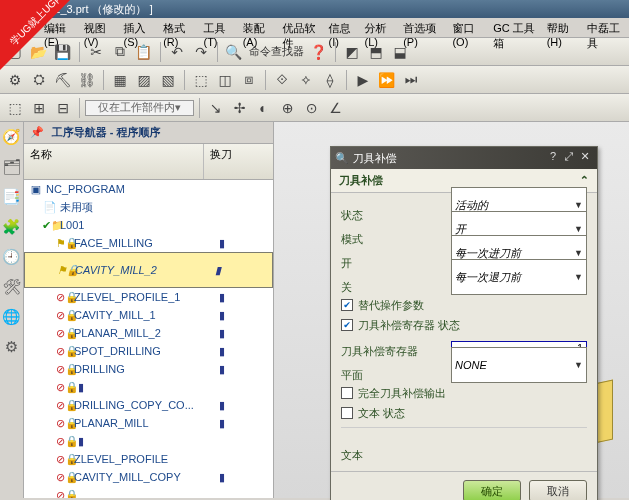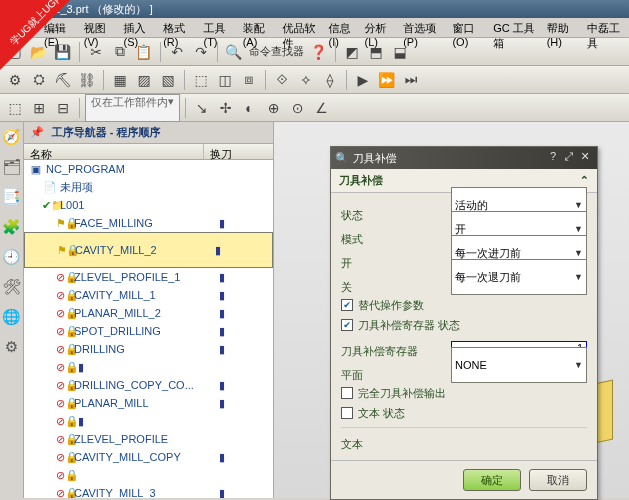--- a/index.html
+++ b/index.html
@@ -13,35 +13,35 @@
 .ribbon span { position: absolute; top: -58px; left: 2px; transform: rotate(-45deg); color: #fff; font-size: 10px; white-space: nowrap; }
 
 
 .menubar { height: 20px; background: #d6d3ce; display: flex; padding-left: 40px; border-bottom: 1px solid #aaa; }
 .menubar span { padding: 3px 4px; cursor: default; }
 
 
 .toolbar { height: 28px; background: linear-gradient(#f0efe8,#d8d6cd); border-bottom: 1px solid #aaa; display: flex; align-items: center; padding: 0 4px; gap: 2px; }
 .tbtn { width: 22px; height: 22px; border: 1px solid transparent; display: flex; align-items: center; justify-content: center; font-size: 14px; color: #444; }
 .sep { width: 1px; height: 20px; background: #aaa; margin: 0 3px; }
-.combo { height: 28px; border: 1px solid #999; background: #f3f3f3; color: #666; padding: 0 5px; display: flex; min-width: 90px; font-size: 11px; }
+.combo { height: 16px; border: 1px solid #999; background: #f3f3f3; color: #666; padding: 0 12px; display: flex; align-items: center; min-width: 90px; font-size: 11px; }
 .cmd-label { color: #333; margin: 0 2px; }
 
 
 .main { display: flex; height: calc(500px - 20px - 20px - 28px - 28px - 28px); }
 
 
 .iconstrip { width: 24px; background: #d6d3ce; border-right: 1px solid #aaa; display: flex; flex-direction: column; align-items: center; padding-top: 6px; gap: 12px; }
 .iconstrip div { width: 18px; height: 18px; font-size: 15px; text-align: center; color: #555; }
 
 
 .nav { width: 250px; background: #fff; border-right: 1px solid #aaa; display: flex; flex-direction: column; }
 .nav-title { height: 22px; background: #d6d3ce; border-bottom: 1px solid #aaa; display: flex; align-items: center; padding: 0 6px; font-weight: bold; color: #1b3c70; }
 .nav-title .pin { margin-right: 8px; color: #a07b00; }
-.nav-head { height: 16px; background: linear-gradient(#f3f2ea,#dedcd0); border-bottom: 1px solid #aaa; display: flex; }
+.nav-head { height: 36px; background: linear-gradient(#f3f2ea,#dedcd0); border-bottom: 1px solid #aaa; display: flex; }
 .nav-head .col1 { width: 180px; padding: 3px 6px; border-right: 1px solid #bbb; }
 .nav-head .col2 { flex: 1; padding: 3px 6px; }
 .tree { flex: 1; overflow-y: auto; overflow-x: hidden; }
 .trow { height: 18px; display: flex; align-items: center; white-space: nowrap; color: #1e4a8c; }
 .trow .mark { width: 58px; text-align: left; padding-left: 4px; }
 .trow .lbl { flex: 1; overflow: hidden; text-overflow: ellipsis; }
 .trow.d0 { padding-left: 4px; }
 .trow.d1 { padding-left: 18px; }
 .trow.d2 { padding-left: 32px; }
 .trow.sel { background: #fff2a8; }
@@ -58,26 +58,26 @@
 
 
 .dialog { position: absolute; left: 330px; top: 146px; width: 268px; background: #eae8df; border: 1px solid #6a6a60; box-shadow: 2px 2px 4px rgba(0,0,0,0.3); }
 .dlg-title { height: 22px; background: linear-gradient(90deg,#5c5a55,#3b3a35); color: #fff; display: flex; align-items: center; padding: 0 4px; }
 .dlg-title .tt { flex: 1; display: flex; align-items: center; gap: 4px; }
 .dlg-title .bico { width: 16px; height: 16px; text-align: center; color: #ddd; cursor: default; }
 .dlg-sub { padding: 4px 8px; font-weight: bold; color: #2b4f23; border-bottom: 1px solid #bbb; background: #f1efe5; display: flex; justify-content: space-between; align-items: center; }
 .dlg-body { padding: 6px 10px; }
 .frow { display: flex; align-items: flex-end; height: 24px; }
 .frow .flab { width: 110px; color: #2b4f23; }
-.sel { flex: 1; height: 36px; border: 1px solid #7c7c70; background: #fff; padding: 16px 3px; display: flex; align-items: center; justify-content: space-between; }
+.sel { flex: 1; height: 36px; border: 1px solid #7c7c70; background: #fff; padding: 16px 3px; display: flex; align-items: center; justify-content: space-between; font-style: italic; }
 .sel .arr { color: #333; font-size: 9px; }
 .inp { flex: 1; height: 18px; border: 1px solid #0a0aa8; background: #fff; padding: 0 3px; text-align: right; }
 .chk { display: flex; align-items: center; gap: 5px; height: 20px; color: #2b4f23; }
 .chk .box { width: 12px; height: 12px; border: 1px solid #555; background: #fff; display: flex; align-items: center; justify-content: center; font-size: 9px; color: #0060c0; }
-.subhead { color: #2b4f23; padding: 9px 0 2px; border-top: 1px solid #ccc; margin-top: 4px; }
+.subhead { color: #2b4f23; padding: 20px 0 2px; border-top: 1px solid #ccc; margin-top: 4px; }
 .dlg-bot { display: flex; justify-content: flex-end; gap: 8px; padding: 8px 10px; border-top: 1px solid #bbb; }
 .btn { min-width: 58px; height: 22px; border: 1px solid #6a6a5a; border-radius: 3px; display: flex; align-items: center; justify-content: center; }
 .btn.ok { background: linear-gradient(#cbe89a,#8fcf4a); color: #244b00; }
 .btn.cancel { background: linear-gradient(#f3f1e8,#dcd9cc); color: #333; }
 </style>
 </head>
 <body>
 
 <div class="ribbon">
     <span>学UG就上UG网</span>

